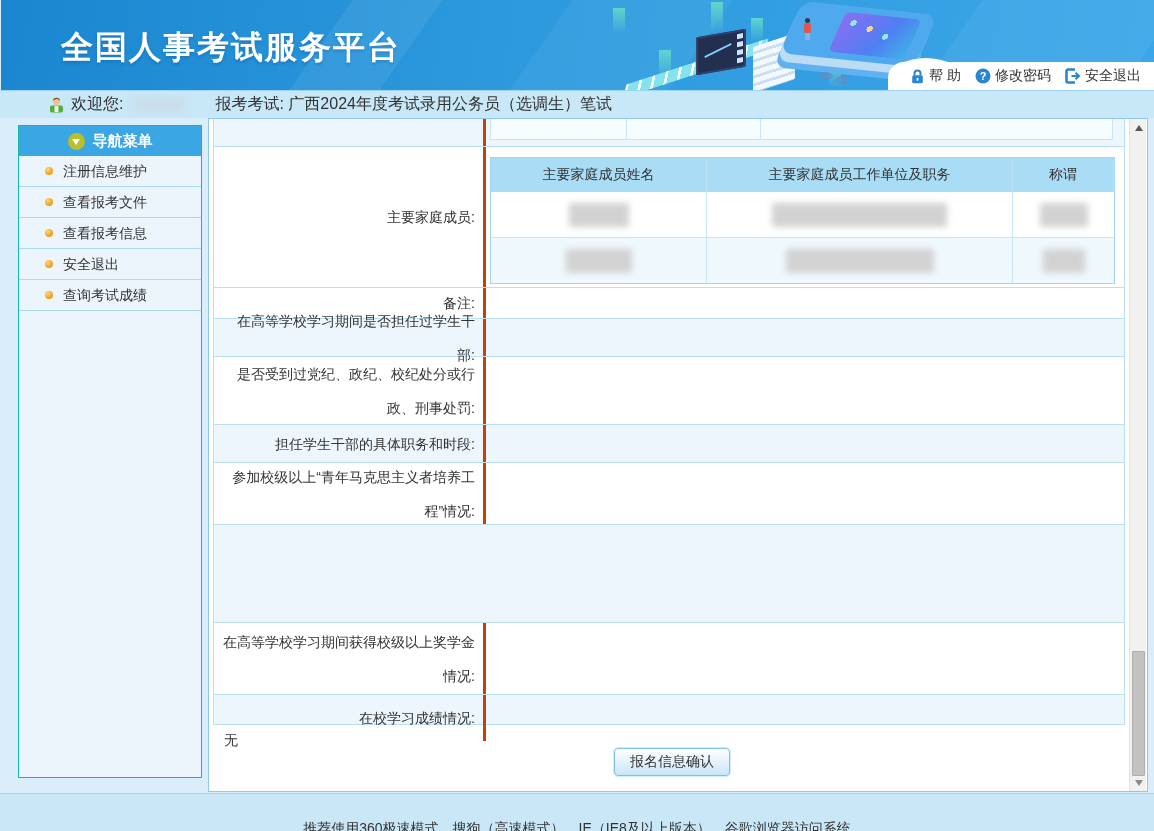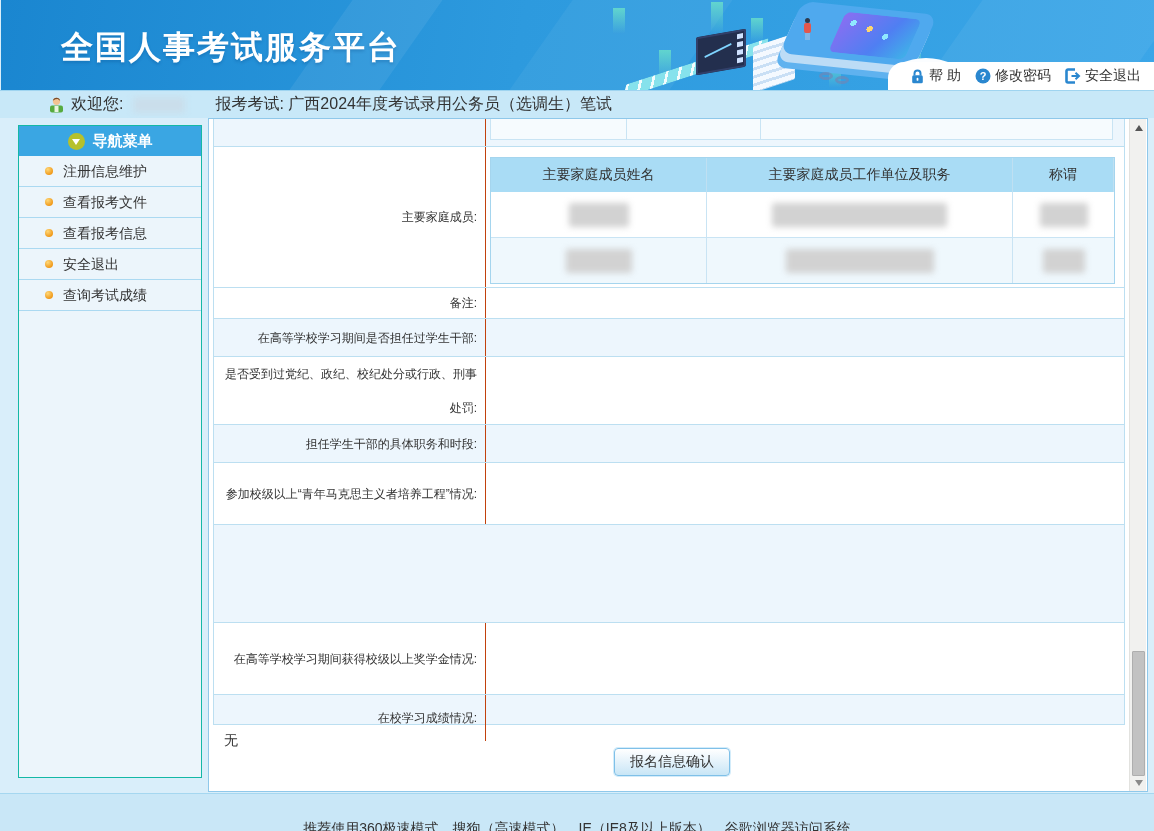--- a/index.html
+++ b/index.html
@@ -77,22 +77,22 @@
                       background:radial-gradient(circle at 35% 30%,#ffd878,#f09a1b 70%); }
 
   
   .main-panel { position:absolute; left:208px; top:0; width:940px; height:674px;
                 background:#fff; border:1px solid #8fc8ea; }
 
   .form-table { position:absolute; left:4px; top:0; width:912px;
                 border-left:1px solid #bcdff1; border-right:1px solid #bcdff1; }
   .trow { display:flex; border-bottom:1px solid #bcdff1; background:#fff; }
   .trow.alt { background:#edf6fd; }
-  .tlabel { width:272px; border-right:1px solid #c2410c; display:flex; align-items:center;
-            justify-content:flex-end; text-align:right; padding:6px 8px; font-size:12px; line-height:34px; }
+  .tlabel { width:272px; border-right:3px solid #c2410c; display:flex; align-items:center;
+            justify-content:flex-end; text-align:right; padding:6px 8px; font-size:14px; line-height:34px; }
   .tvalue { flex:1; position:relative; font-size:14px; }
 
   
   .remnant { position:absolute; left:4px; top:0; width:623px; height:21px; background:#f6fbfe;
              border-left:1px solid #c9e4f4; border-right:1px solid #c9e4f4; border-bottom:1px solid #c9e4f4; }
   .remnant i { position:absolute; top:0; bottom:0; width:1px; background:#c9e4f4; }
 
   
   .family-table { margin:10px 0 6px 4px; width:625px; border:1px solid #a5d5ee; font-size:14px; }
   .ft-row { display:flex; }

